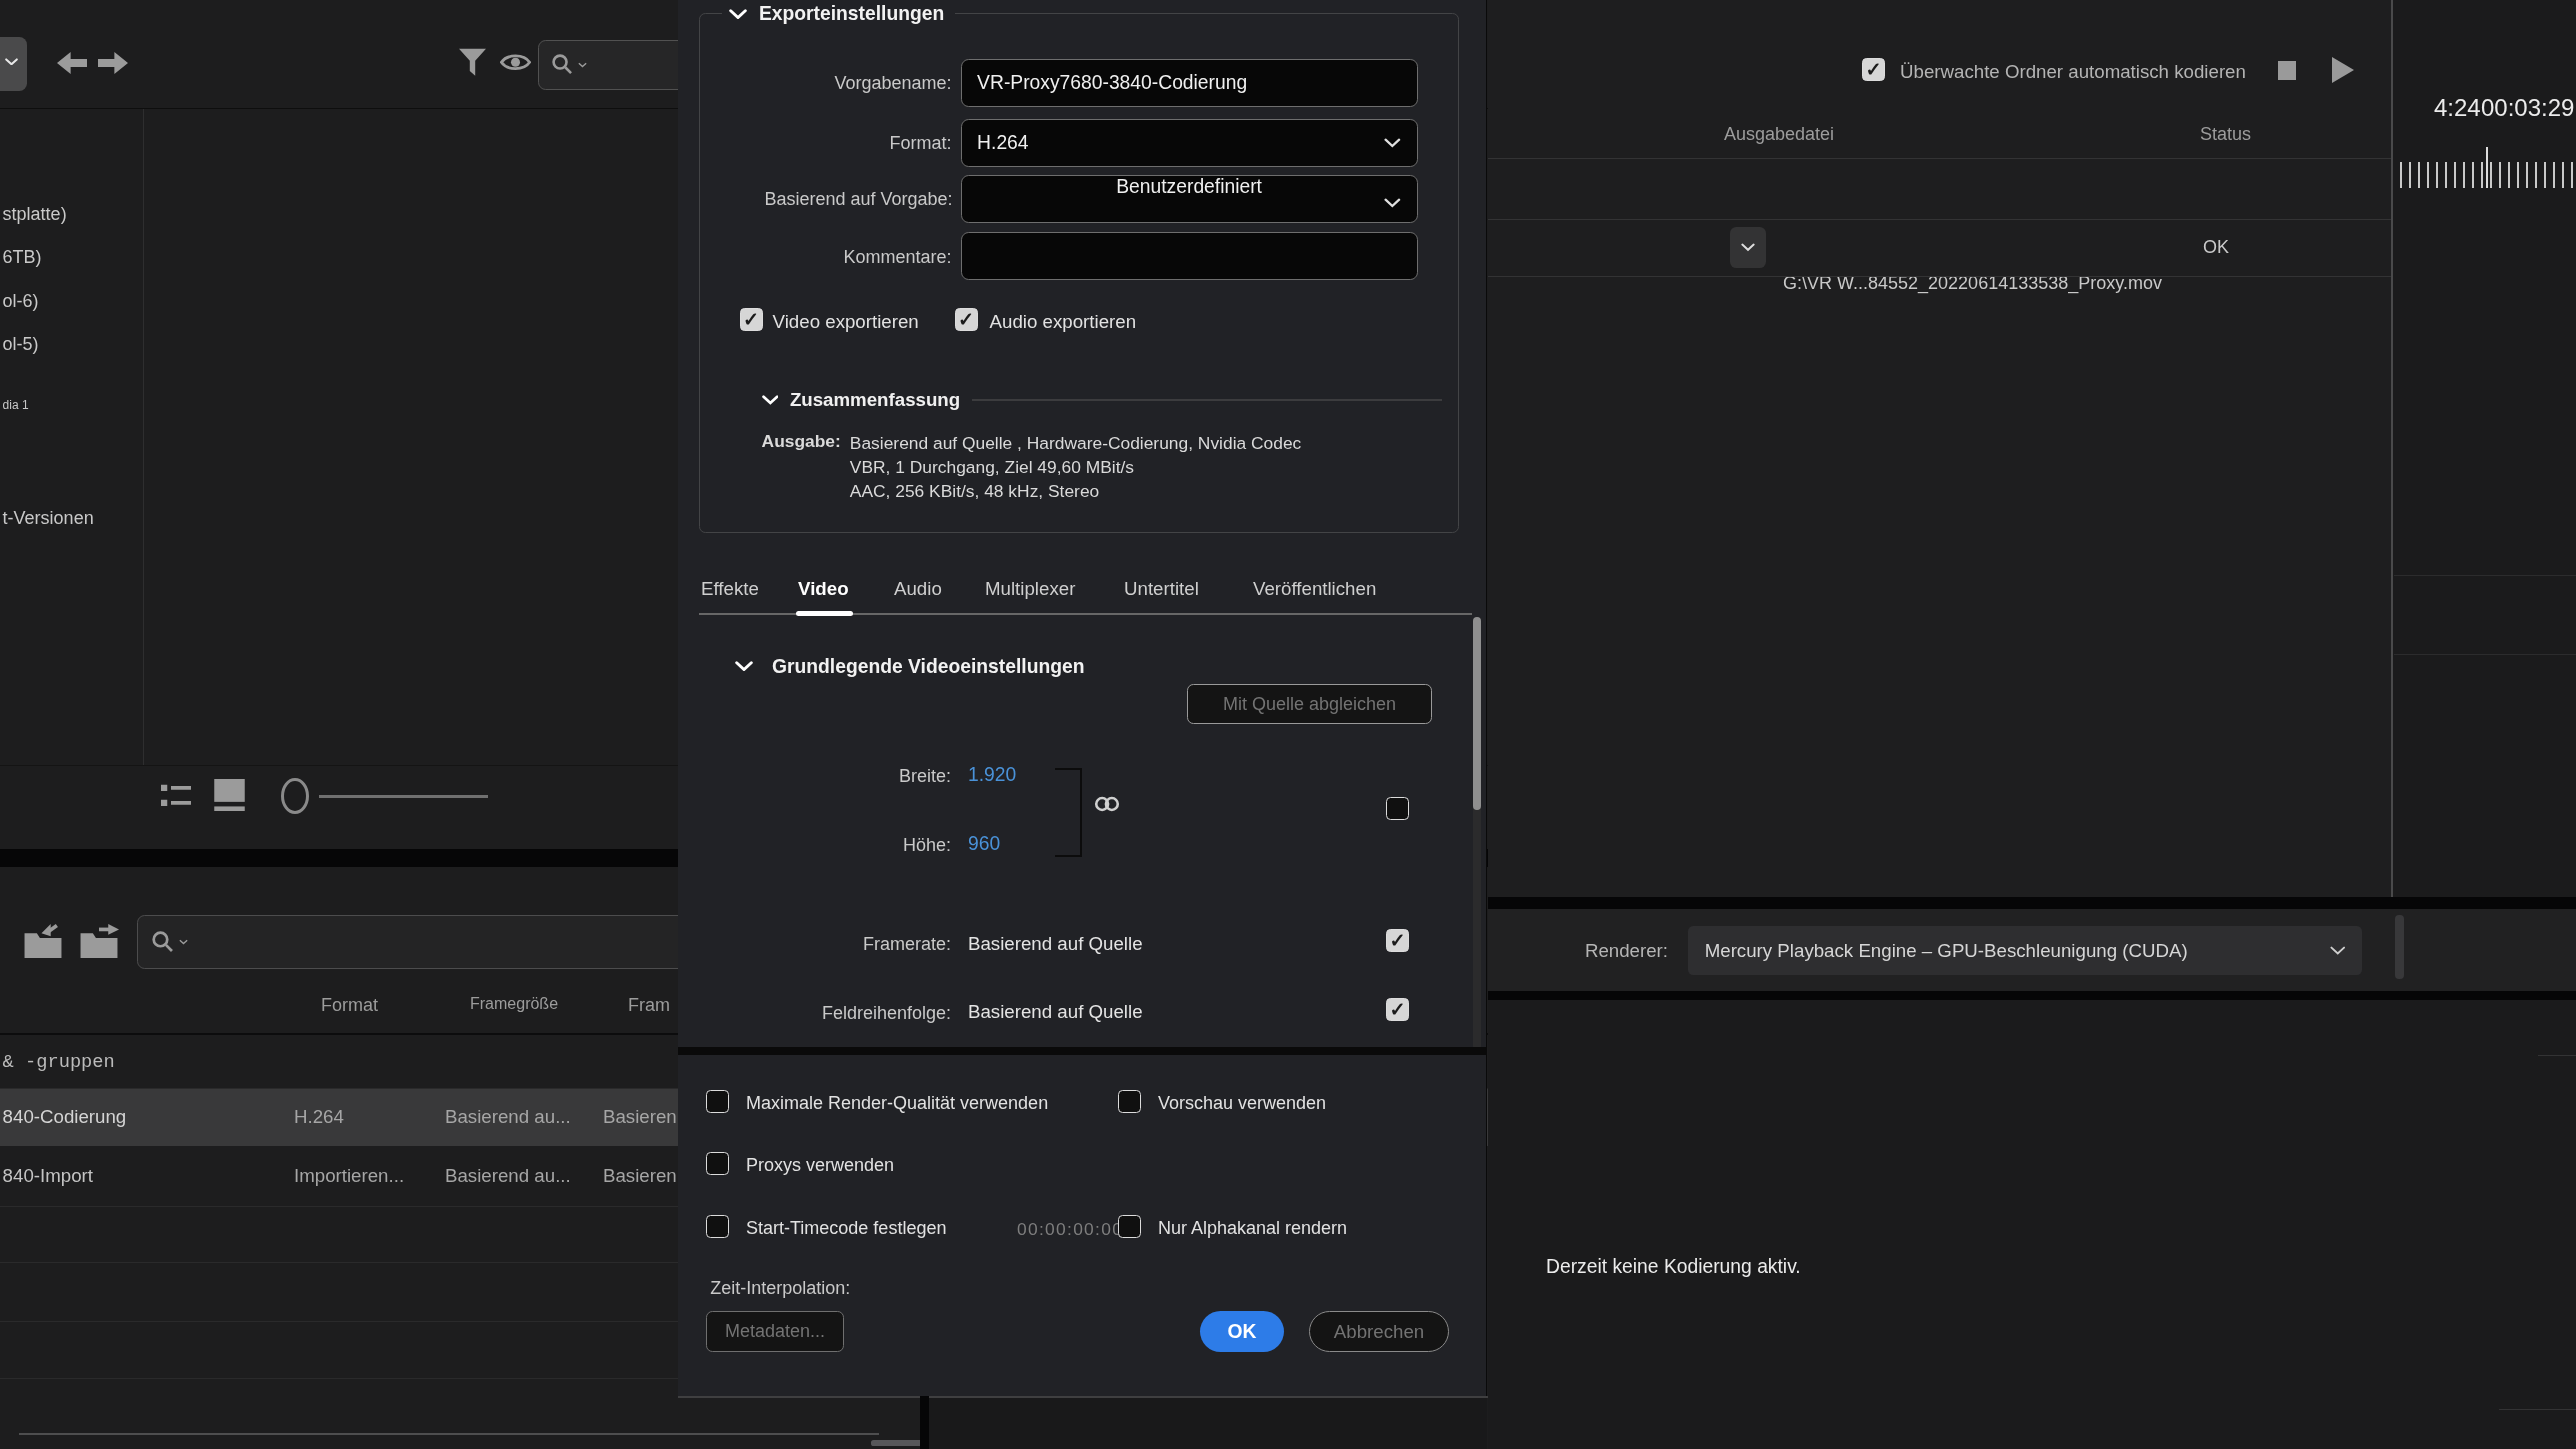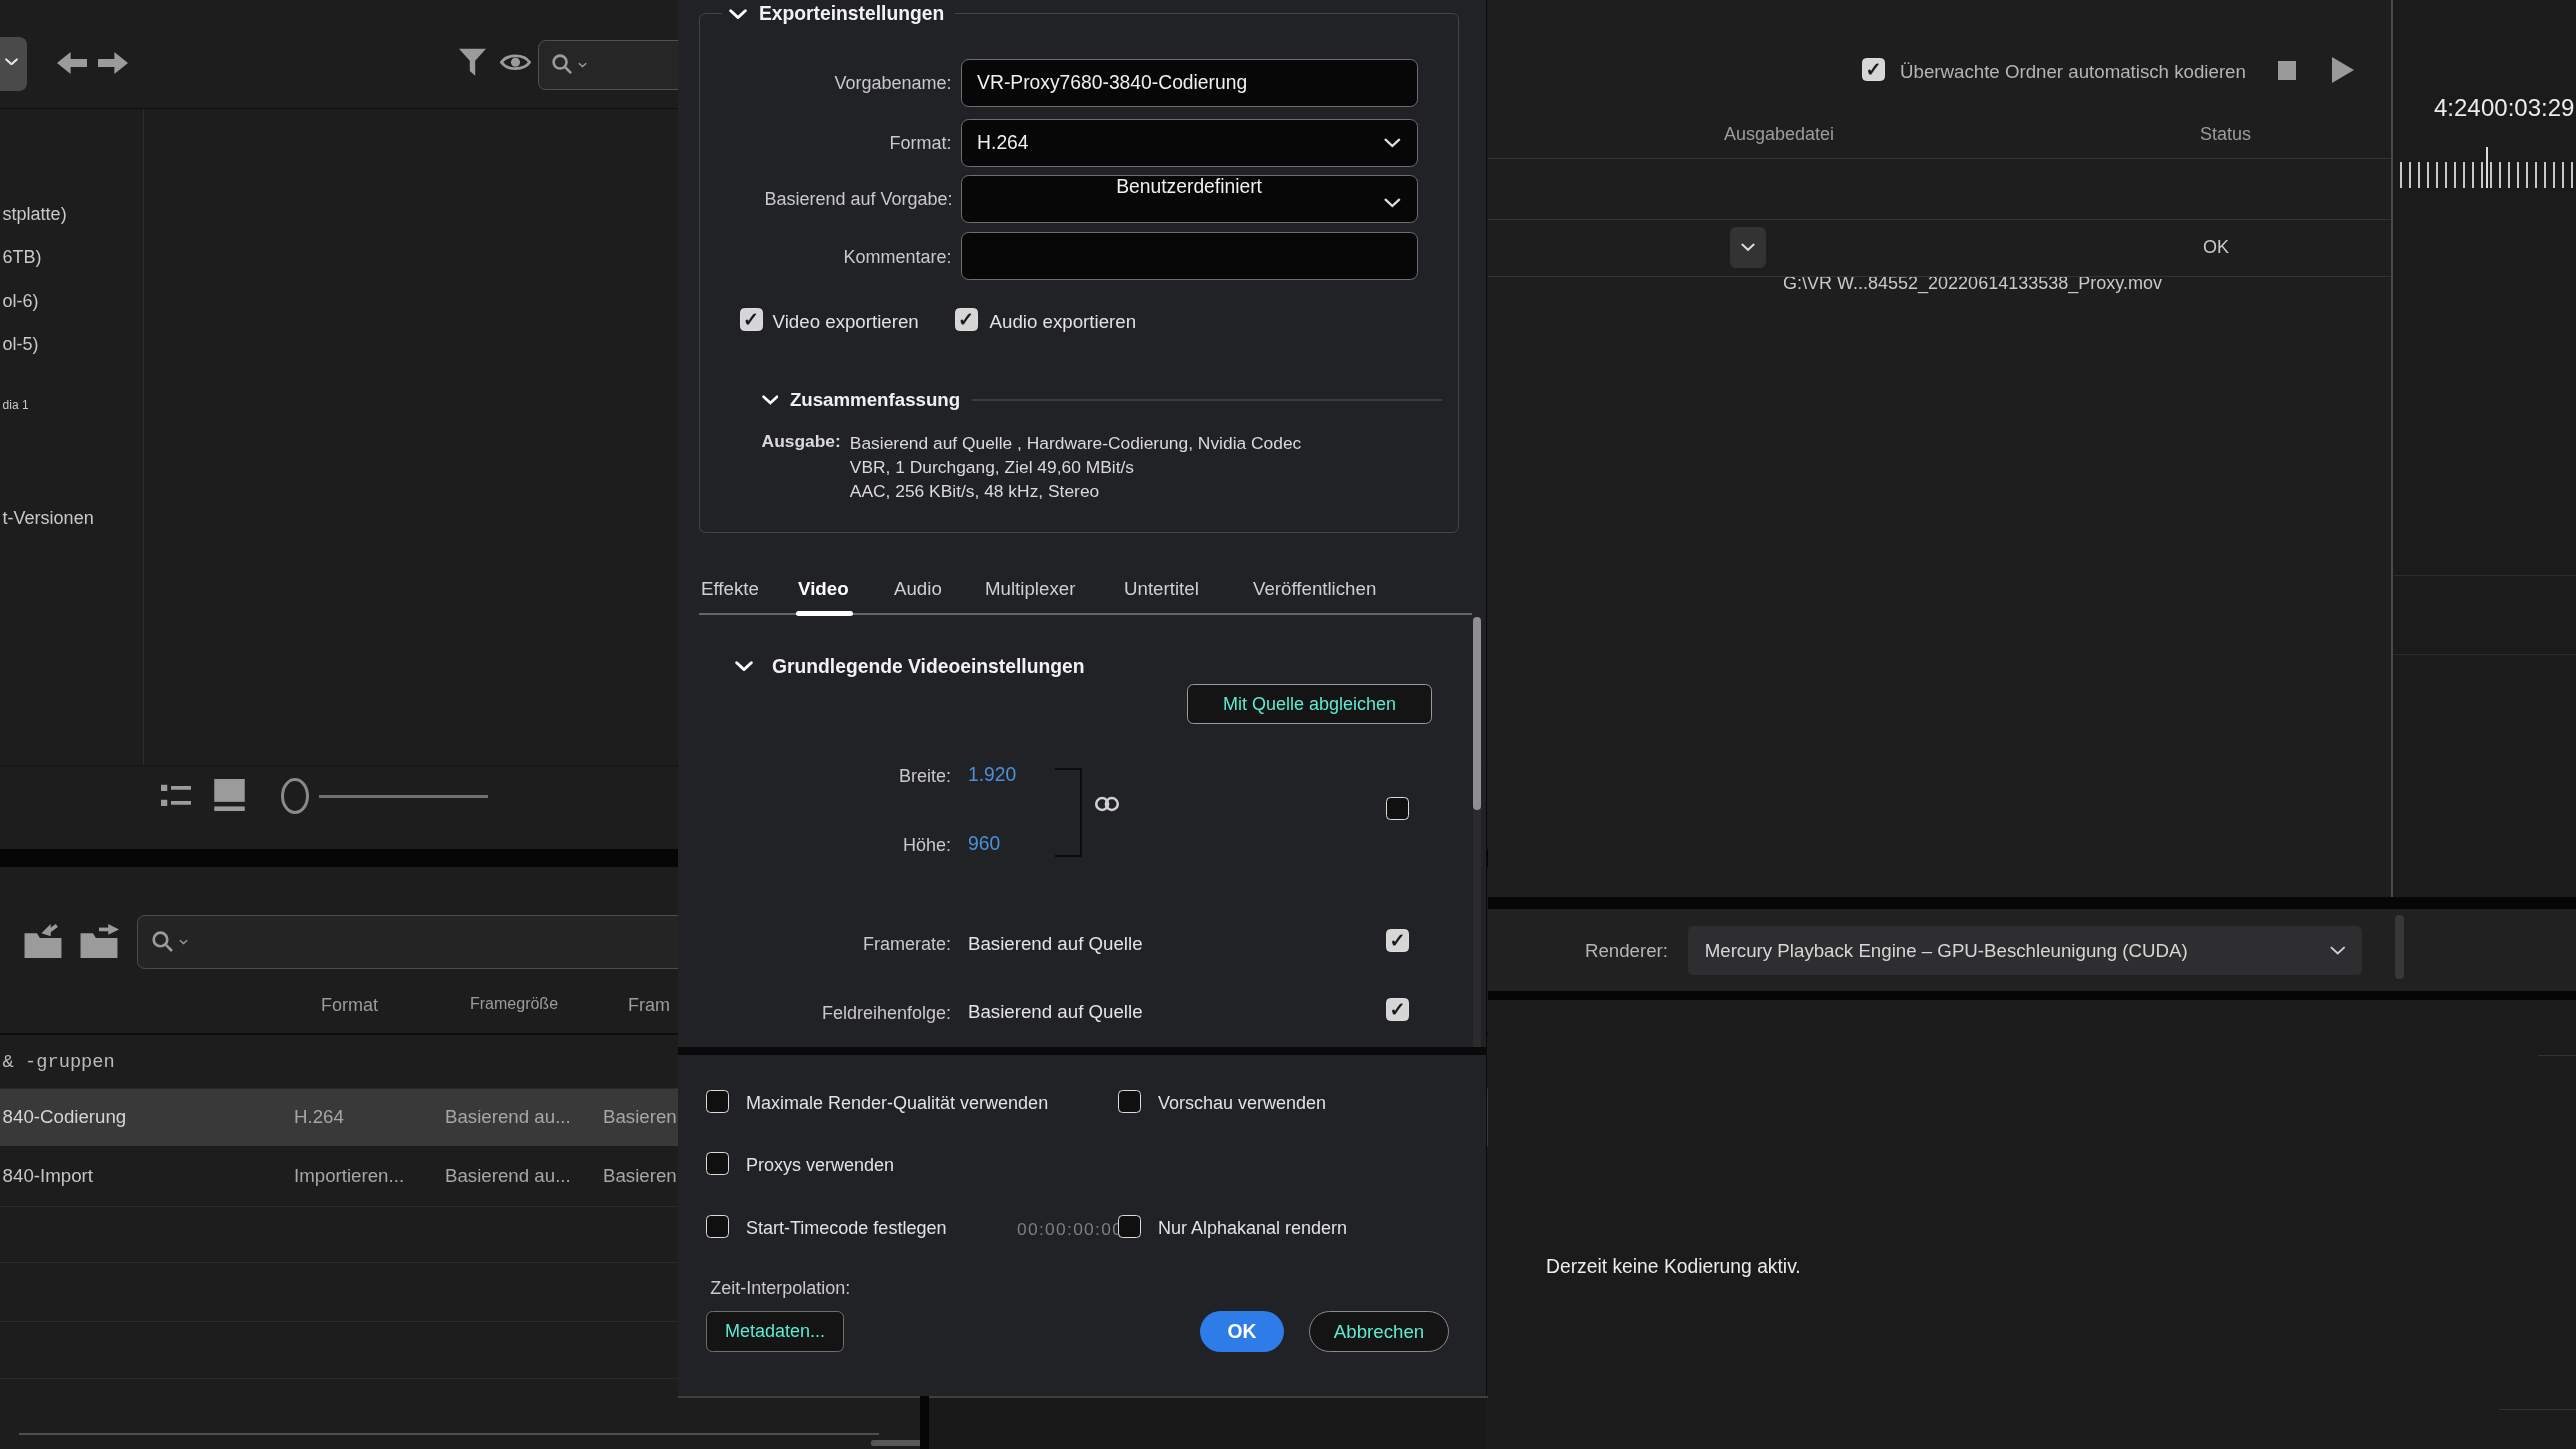--- a/index.html
+++ b/index.html
@@ -34,21 +34,21 @@
     background:#070707;border:1.3px solid #6e6e6e;border-radius:7.7px;
     box-sizing:border-box;height:48px;display:flex;align-items:center;
     padding:0 15.5px;font-size:19.3px;color:#f0f0f0;
   }
   .field .chev{margin-left:auto;color:#dfdfdf;}
   .chev svg{display:block;}
 
   .btn{
     box-sizing:border-box;display:flex;align-items:center;justify-content:center;
     border-radius:6.4px;border:1.3px solid #9a9a9a;background:#141414;
-    color:#5eead4;font-size:18px;cursor:default;
+    color:#737373;font-size:18px;cursor:default;
   }
   .pill{border-radius:22px;}
   .btn-primary{background:#2d7ce8;border:none;color:#ffffff;font-weight:bold;font-size:19.3px;}
 
   .tab{font-size:18.7px;color:#cfcfcf;}
   .tab.active{color:#ffffff;font-weight:bold;}
 
   .sect-title{font-size:19.3px;font-weight:600;color:#f2f2f2;}
   .label{font-size:18px;color:#c9c9c9;text-align:right;}
   .value-blue{color:#4a92d8;font-size:19.3px;}

